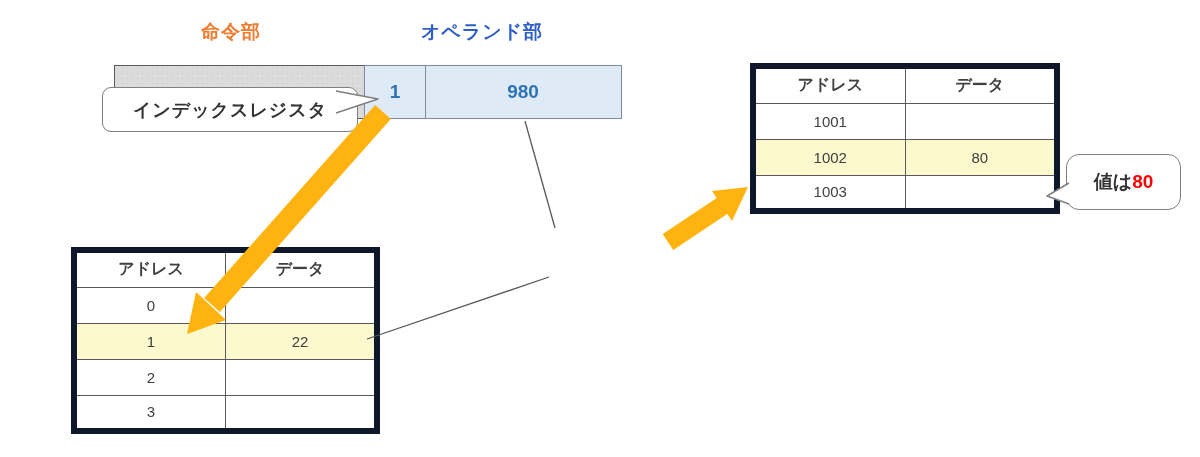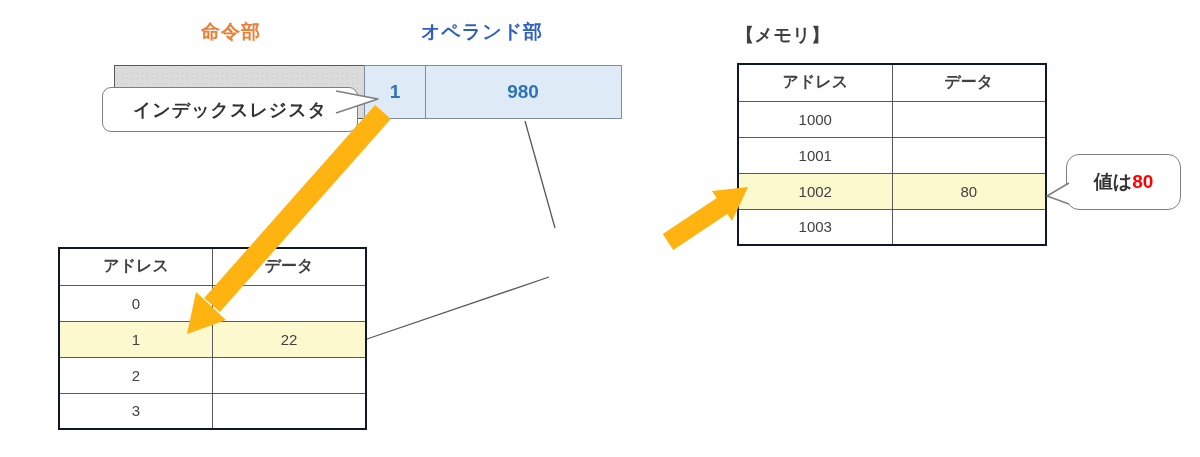--- a/index.html
+++ b/index.html
@@ -28,21 +28,21 @@
   }
   .idx-cell { left:364px; width:62px; }
   .opr-cell { left:424.5px; width:197px; }
 
   .sec-title { font-size:18px; font-weight:bold; color:#404040; letter-spacing:0.5px; }
   .mem-title { left:736px; top:23px; }
   .ixr-title { left:19px; top:208px; }
 
   table.tbl {
     position:absolute; border-collapse:collapse; table-layout:fixed;
-    background:#ffffff; border:2px solid #0f172a;
+    background:#ffffff; border:6px solid #0f172a;margin-left:13px;
   }
   table.tbl td {
     border:1px solid #595959; text-align:center; vertical-align:middle;
     padding:0; height:36px; font-size:15px; color:#404040; overflow:hidden;
   }
   table.tbl tr.head td { font-weight:bold; font-size:16px; height:37px; }
   table.tbl tr.hl td { background:var(--highlight-yellow); }
   .mem-tbl { left:737px; top:63px; width:310px; }
   .ixr-tbl { left:58px; top:247px; width:309px; }
 
@@ -75,30 +75,25 @@
 
   <div class="abs hdr-label opcode-label">命令部</div>
   <div class="abs hdr-label operand-label">オペランド部</div>
 
   <div class="abs gray-box"></div>
   <div class="abs ins-cell idx-cell">1</div>
   <div class="abs ins-cell opr-cell">980</div>
 
   <div class="abs callout co-index">インデックスレジスタ</div>
 
-  <div class="abs sec-title mem-title">【メモリ】</div>
   <table class="tbl mem-tbl">
     <tbody>
         <tr class="head">
       <td>アドレス</td>
       <td>データ</td>
-    </tr>
-    <tr>
-      <td>1000</td>
-      <td></td>
     </tr>
     <tr>
       <td>1001</td>
       <td></td>
     </tr>
     <tr class="hl">
       <td>1002</td>
       <td>80</td>
     </tr>
     <tr>

